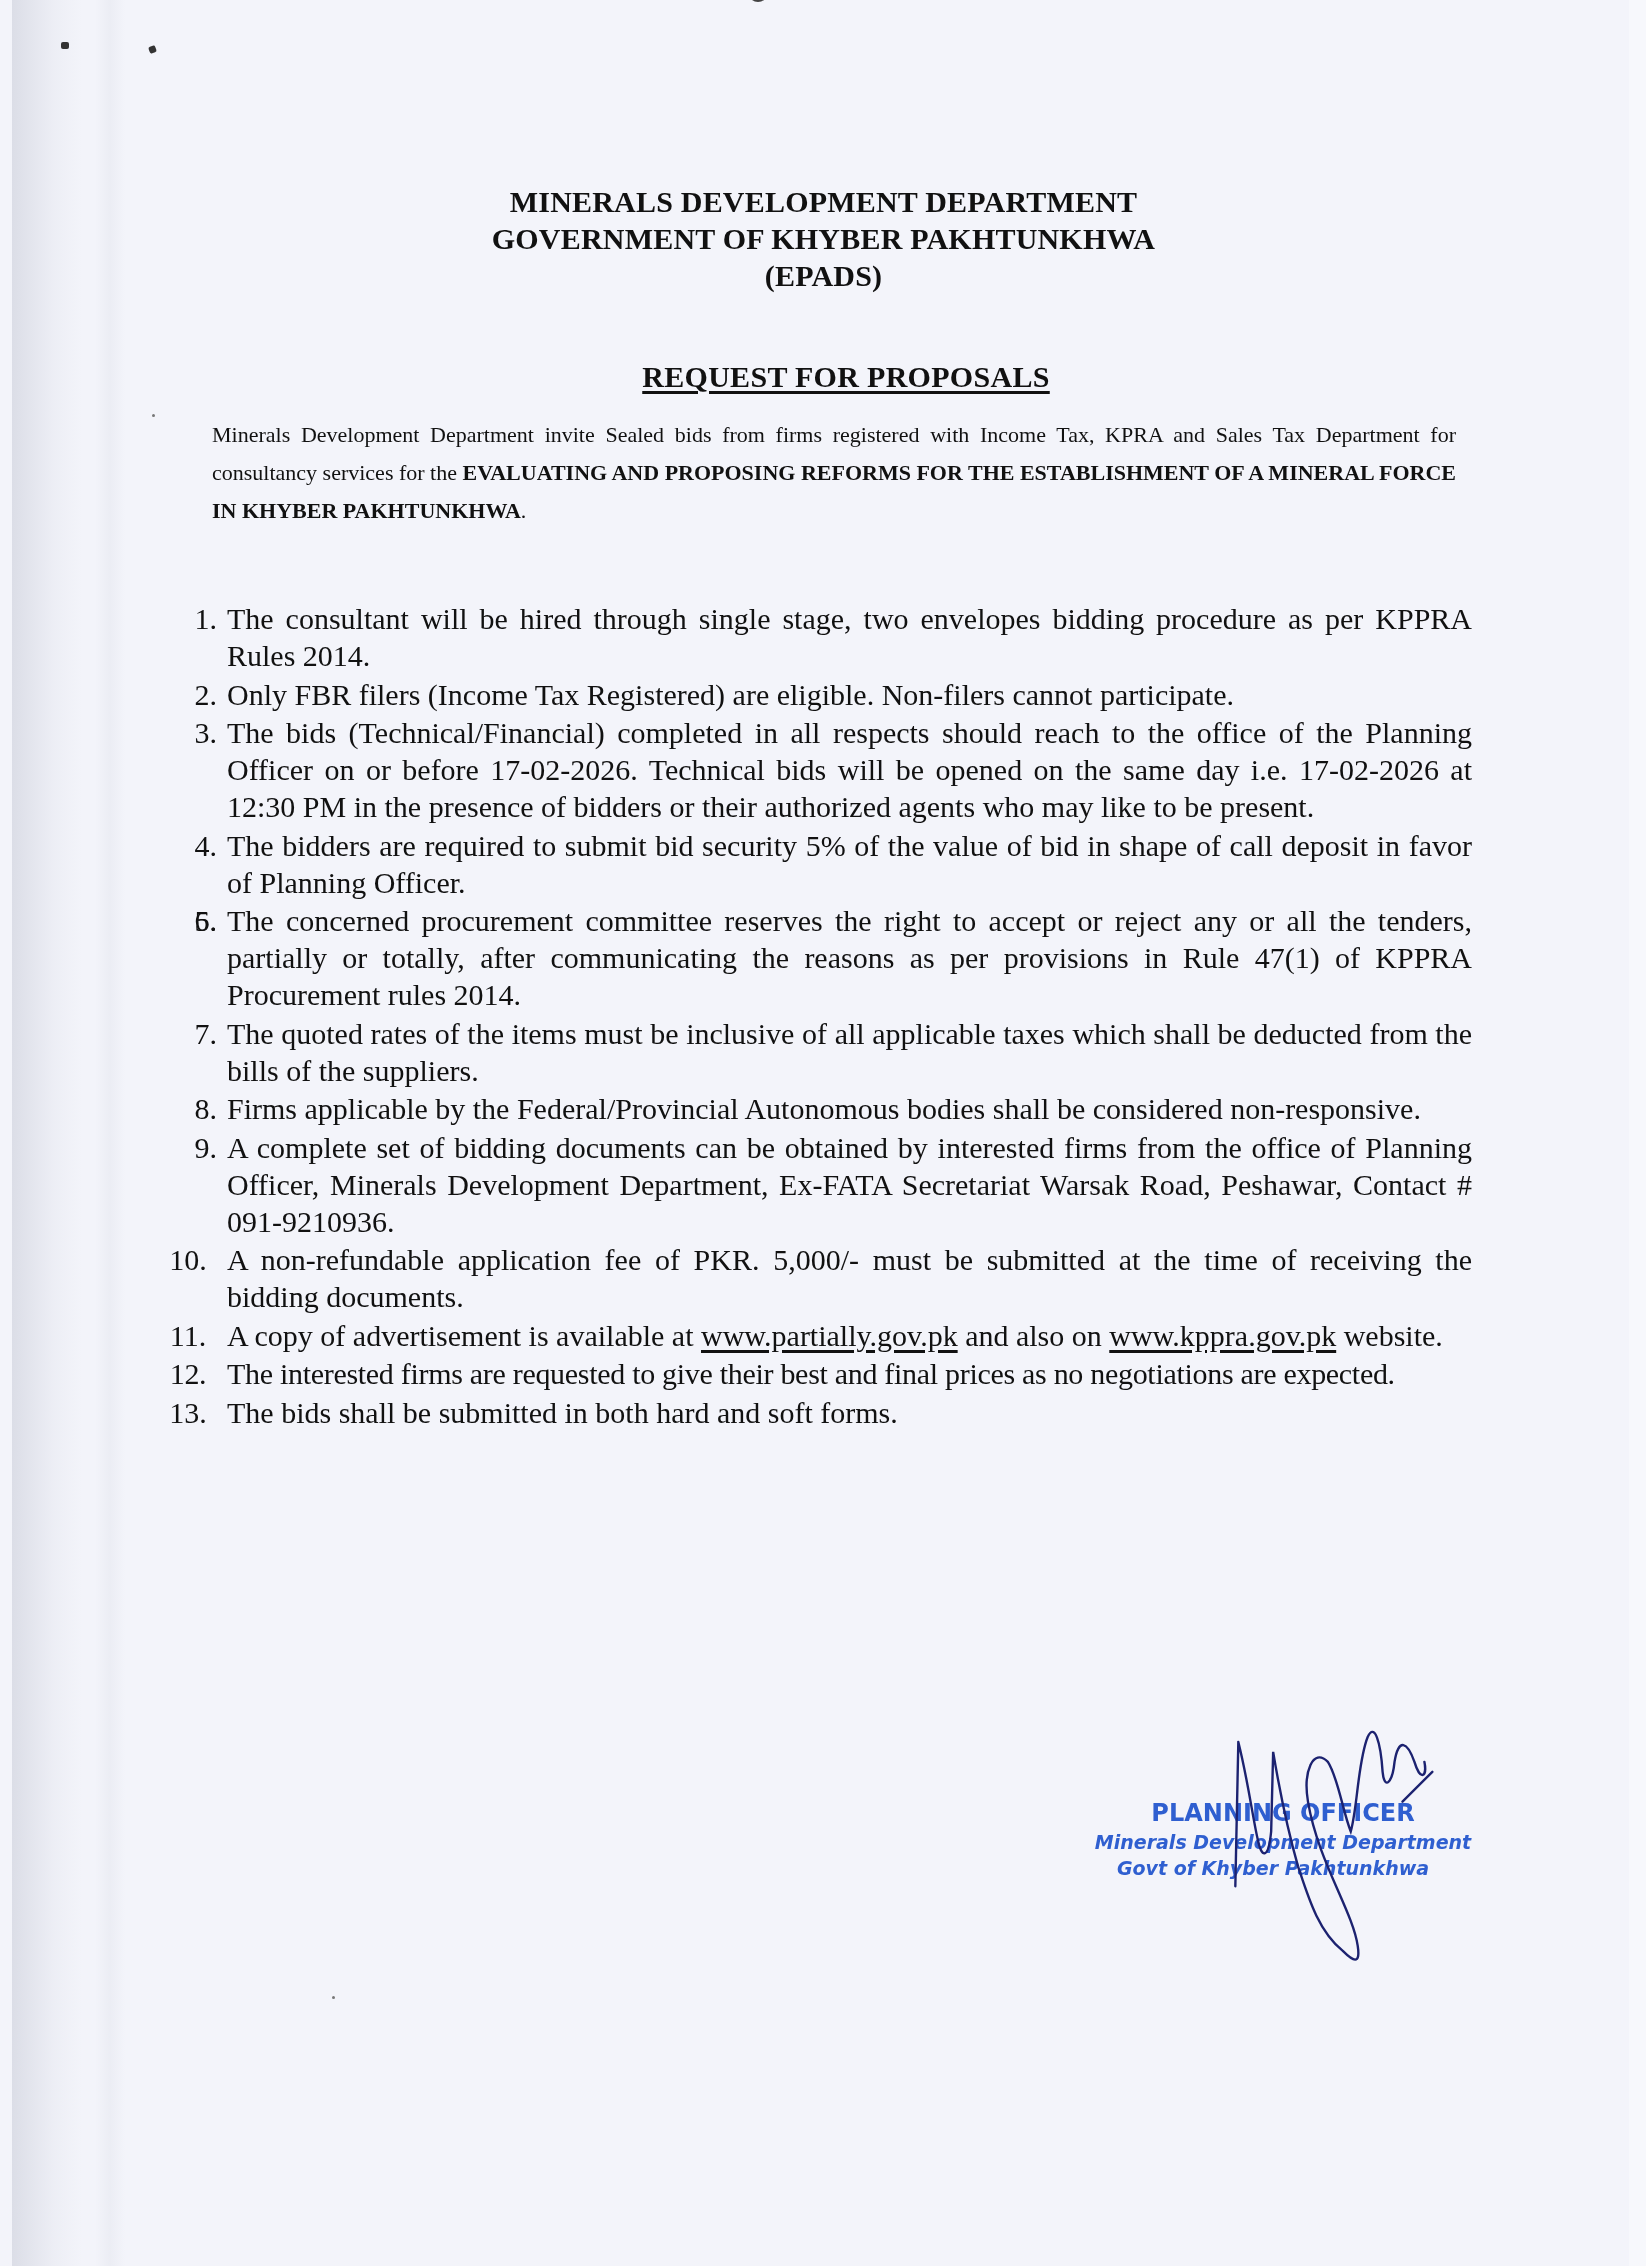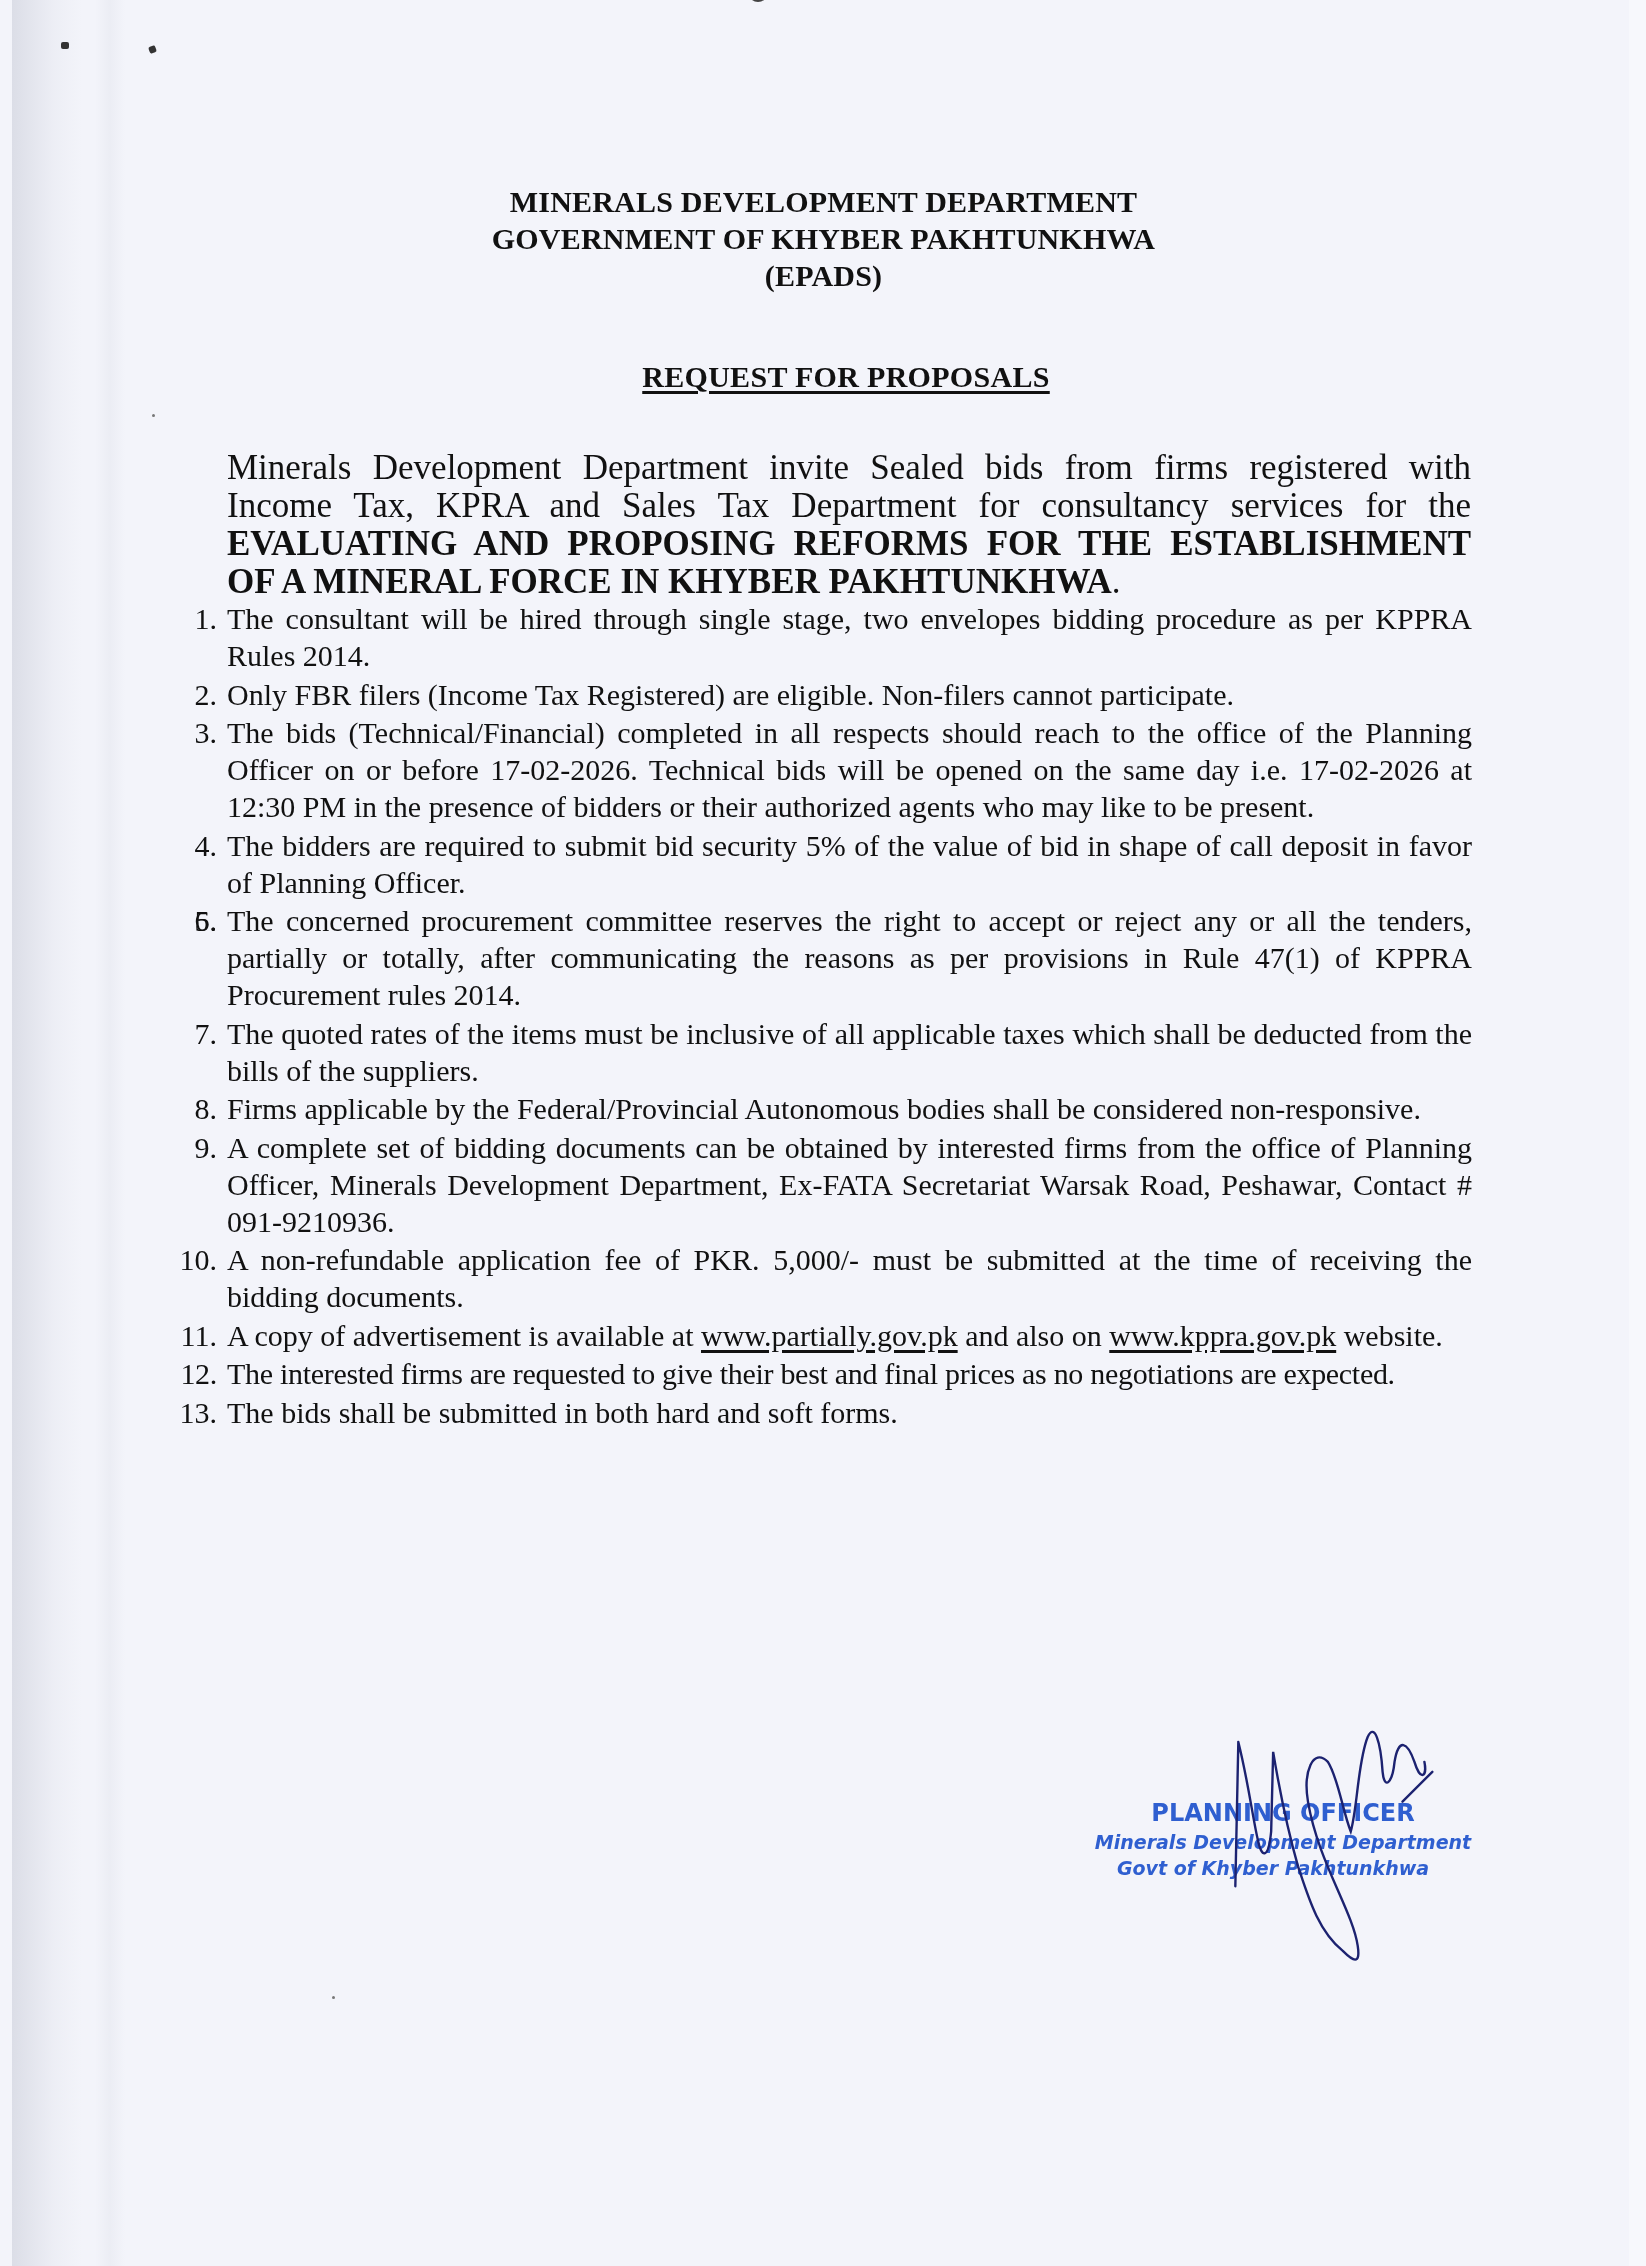--- a/index.html
+++ b/index.html
@@ -30,29 +30,29 @@
   .header { position: absolute; left: 0; width: 1647px; text-align: center; font-weight: bold; }
   .header div { font-size: 30px; line-height: 37px; letter-spacing: 0.2px; }
 
   .title {
     position: absolute; left: 0; width: 1692px; top: 360px; text-align: center;
     font-weight: bold; font-size: 30px; text-decoration: underline; text-underline-offset: 4px;
     letter-spacing: 0.3px;
   }
 
   .intro {
-    position: absolute; left: 227px; top: 416px; width: 1244px;
-    font-size: 35px; line-height: 38px; text-align: justify; margin-top: 33px;
+    position: absolute; left: 212px; top: 416px; width: 1244px;
+    font-size: 22px; line-height: 38px; text-align: justify;
   }
   .intro .strong { font-weight: bold; }
 
   .items { position: absolute; left: 159px; top: 600px; width: 1313px; }
   .item { position: relative; font-size: 30px; line-height: 37px; padding-left: 68px; text-align: justify; margin-bottom: 1.5px; }
   .item .num { position: absolute; left: 0; width: 58px; text-align: right; }
-  .item.wide .num { left: 0; width: 58px; }
+  .item.wide .num { left: 0; width: 58px; text-align: center; }
   .item a { color: #111; text-decoration: underline; text-underline-offset: 4px; }
 
   .signature-block { position: absolute; left: 1104px; top: 1682px; width: 398px; height: 299px; }
   .signature-block svg { position: absolute; left: 0; top: 0; }
   .stamp { position: absolute; left: 0; width: 398px; text-align: center; color: #2f5fd0; font-family: "DejaVu Sans", sans-serif; font-weight: bold; }
   .stamp1 { top: 117px; font-size: 24px; left: -20px; }
   .stamp2 { top: 149px; font-size: 19px; left: -20px; font-style: italic; }
   .stamp3 { top: 175px; font-size: 19px; left: -30px; font-style: italic; }
 </style>
 </head>

